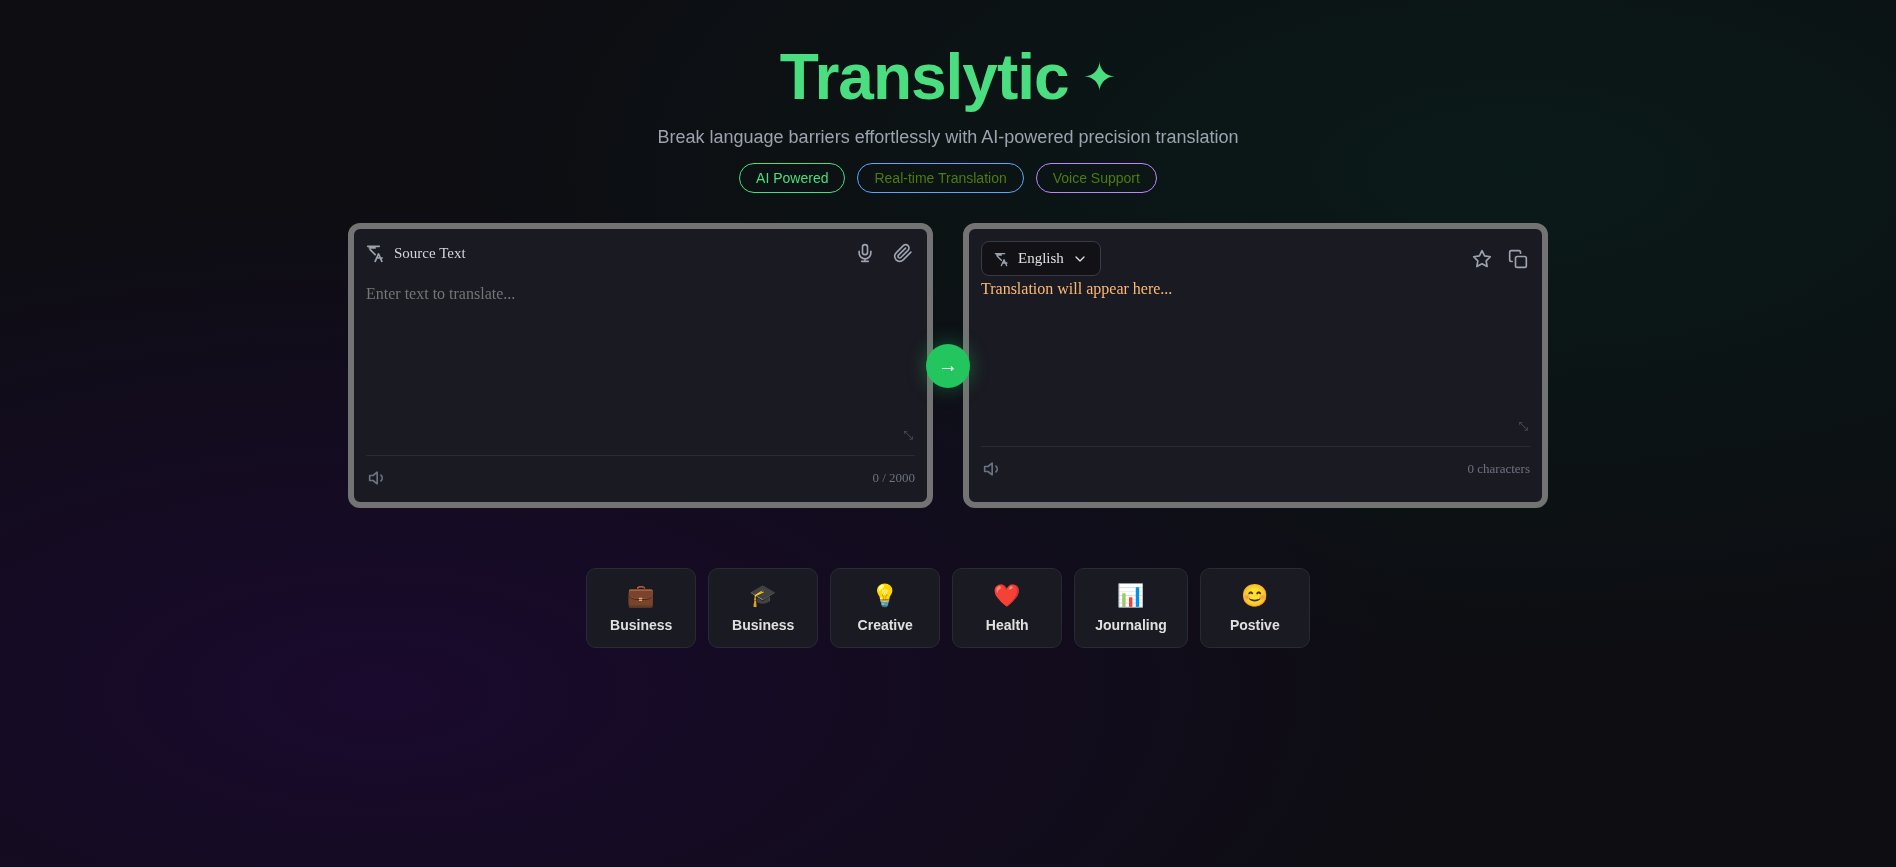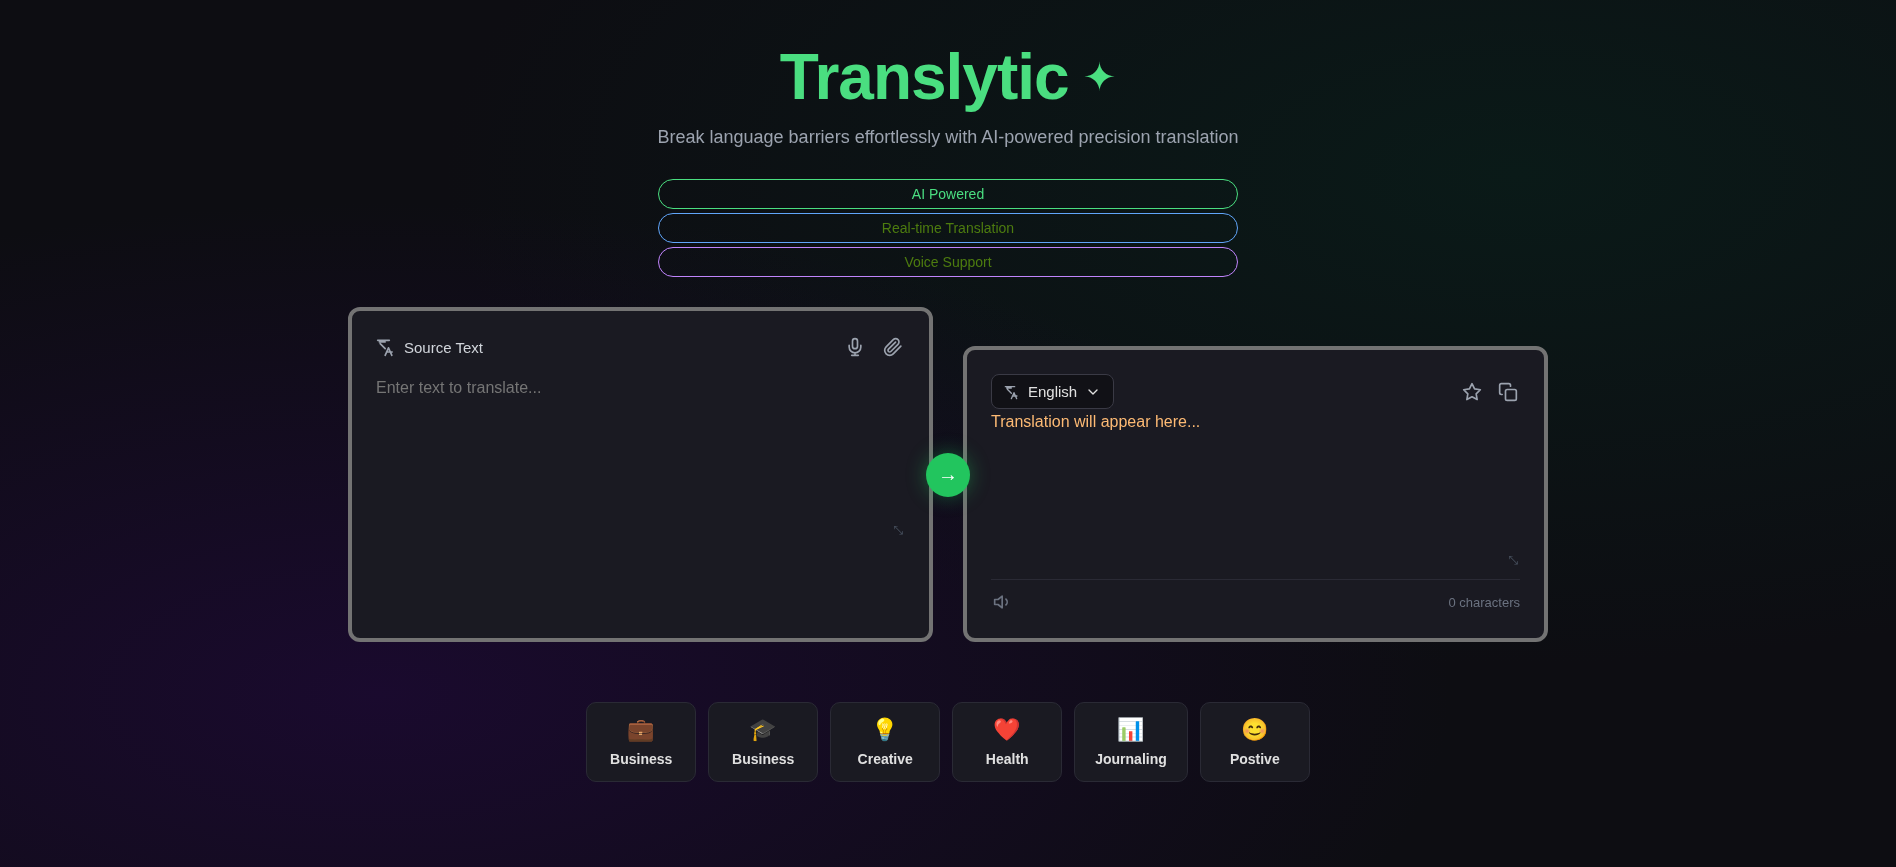--- a/index.html
+++ b/index.html
@@ -42,28 +42,27 @@
     }
 
     .sparkle-icon {
       font-size: 40px;
       color: #4ade80;
     }
 
     .subtitle {
       font-size: 18px;
       color: #9ca3af;
-      margin-bottom: 31px;
+      margin-bottom: 15px;
     }
 
     .badges {
       display: flex;
-      gap: 4px;
+      gap: 12px;
       justify-content: center;
-      flex-direction: column;
     }
 
     .badge {
       padding: 6px 16px;
       border-radius: 20px;
       font-size: 14px;
       font-weight: 500;
       border: 1px solid;
     }
 
@@ -90,34 +89,34 @@
       display: flex;
       gap: 0;
       width: 1200px;
       max-width: 100%;
       margin-bottom: 60px;
       position: relative;
     }
 
     .panel {
       background: #1a1a22;
-      border: 4px solid #737373;
+      border: 6px solid #737373;
       border-radius: 12px;
-      padding: 24px;
+      padding: 12px;
       flex: 1;
+      font-family: Liberation Serif, serif;
     }
 
     .panel-left {
       border-radius: 12px;
       margin-right: 30px;
     }
 
     .panel-right {
       border-radius: 12px;
-      margin-top: 39px;
     }
 
     .panel-header {
       display: flex;
       align-items: center;
       justify-content: space-between;
       margin-bottom: 16px;
     }
 
     .panel-title {
@@ -337,20 +336,29 @@
           </svg>
         </button>
       </div>
     </div>
 
     <div class="text-area-wrapper">
       <textarea class="source-textarea" placeholder="Enter text to translate..." style=""></textarea>
       <span class="resize-handle">⤡</span>
     </div>
 
+    <div class="panel-footer">
+      <button class="icon-btn footer-left">
+        <svg class="svg-icon" viewBox="0 0 24 24">
+          <polygon points="11 5 6 9 2 9 2 15 6 15 11 19 11 5"></polygon>
+          <path d="M15.54 8.46a5 5 0 0 1 0 7.07"></path>
+        </svg>
+      </button>
+      <span class="char-count">0 / 2000</span>
+    </div>
   </div>
 
   <button class="arrow-btn">
     <span>→</span>
   </button>
 
   <div class="panel panel-right">
     <div class="panel-right-header">
       <div class="lang-selector">
         <svg class="svg-icon-sm" viewBox="0 0 24 24">

